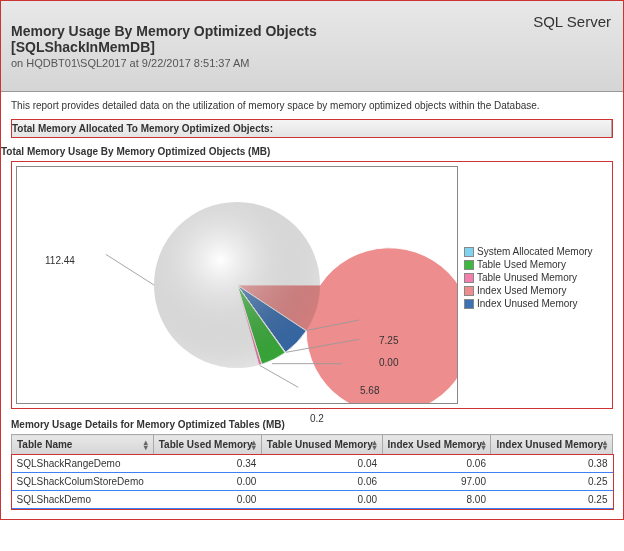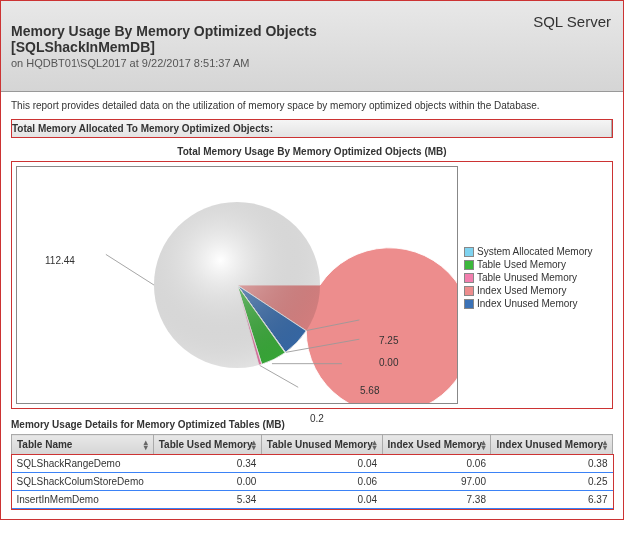--- a/index.html
+++ b/index.html
@@ -53,21 +53,21 @@
     font-weight: bold;
   }
   .total-box .value {
     width: 170px;
     text-align: center;
     padding: 3px 6px;
     font-size: 10px;
     background: #fff;
   }
   .chart-title {
-    text-align: center;
+    text-align: left;
     font-size: 10px;
     font-weight: bold;
     margin: 6px 0 4px 0;
   }
   .chart-wrap {
     margin: 0 10px 8px 10px;
     border: 1px solid #c33;
     padding: 4px;
     display: flex;
   }
@@ -253,20 +253,20 @@
       <td class="num">0.38</td>
     </tr>
     <tr>
       <td>SQLShackColumStoreDemo</td>
       <td class="num">0.00</td>
       <td class="num">0.06</td>
       <td class="num">97.00</td>
       <td class="num">0.25</td>
     </tr>
     <tr>
-      <td>InsertInMemDemo</td>
-      <td class="num">5.34</td>
-      <td class="num">0.04</td>
-      <td class="num">7.38</td>
-      <td class="num">6.37</td>
+      <td>SQLShackDemo</td>
+      <td class="num">0.00</td>
+      <td class="num">0.00</td>
+      <td class="num">8.00</td>
+      <td class="num">0.25</td>
     </tr>
   </tbody>
 </table>
 
 </body></html>

